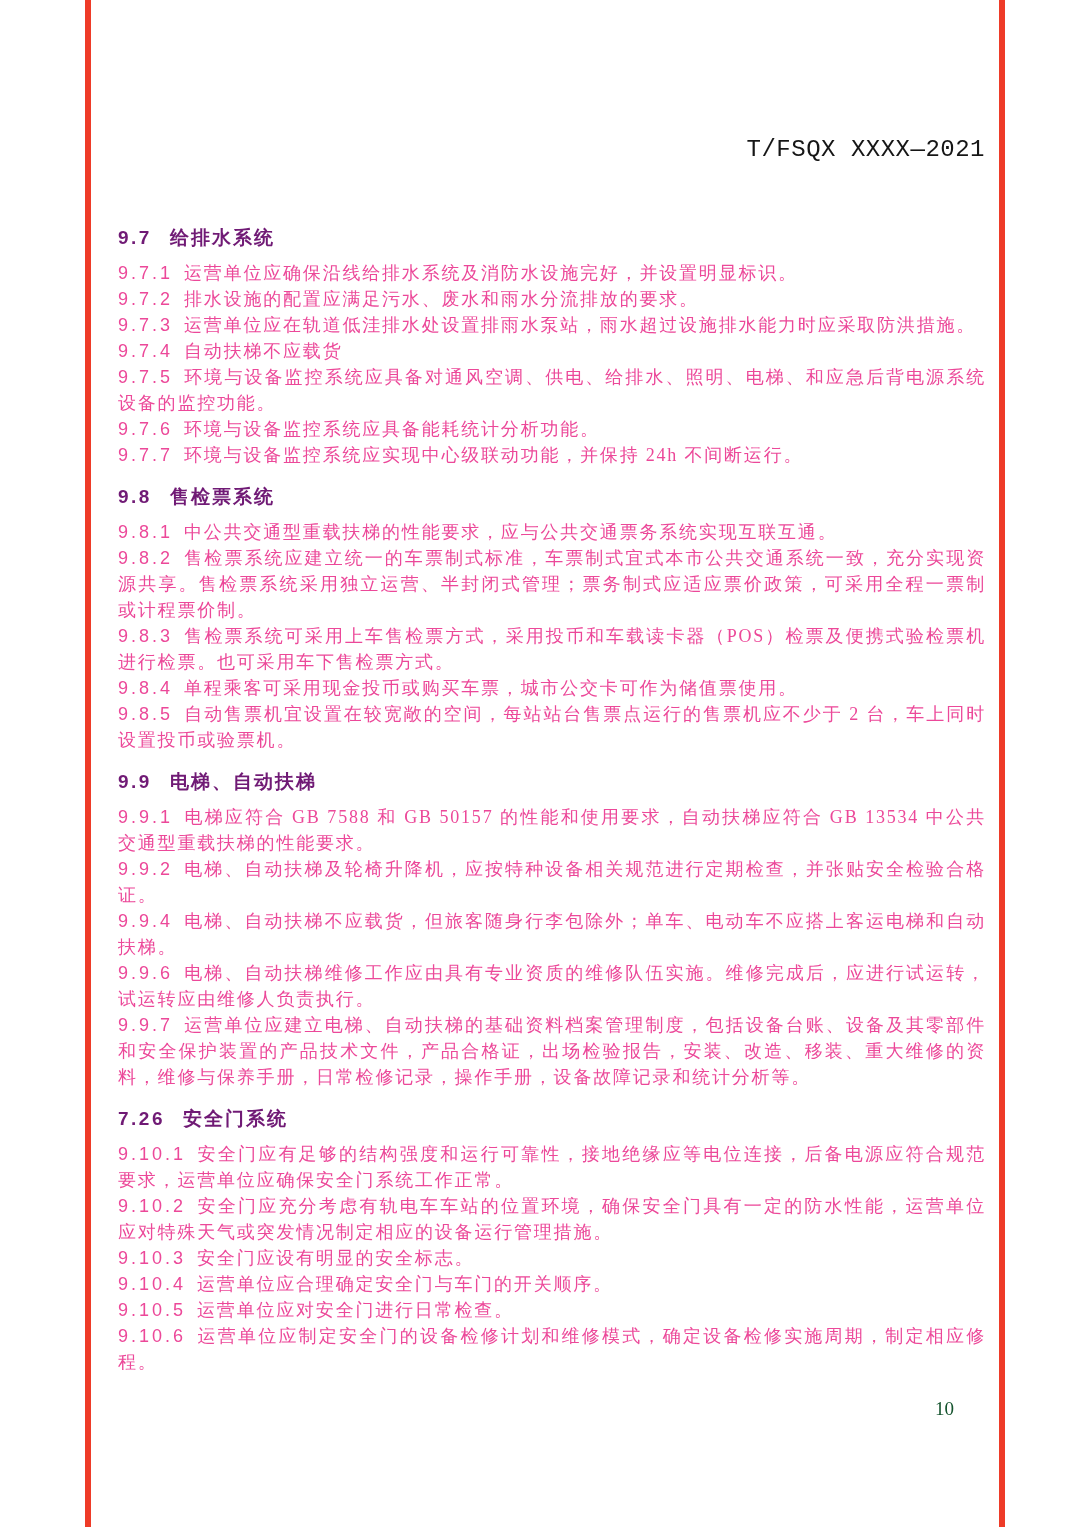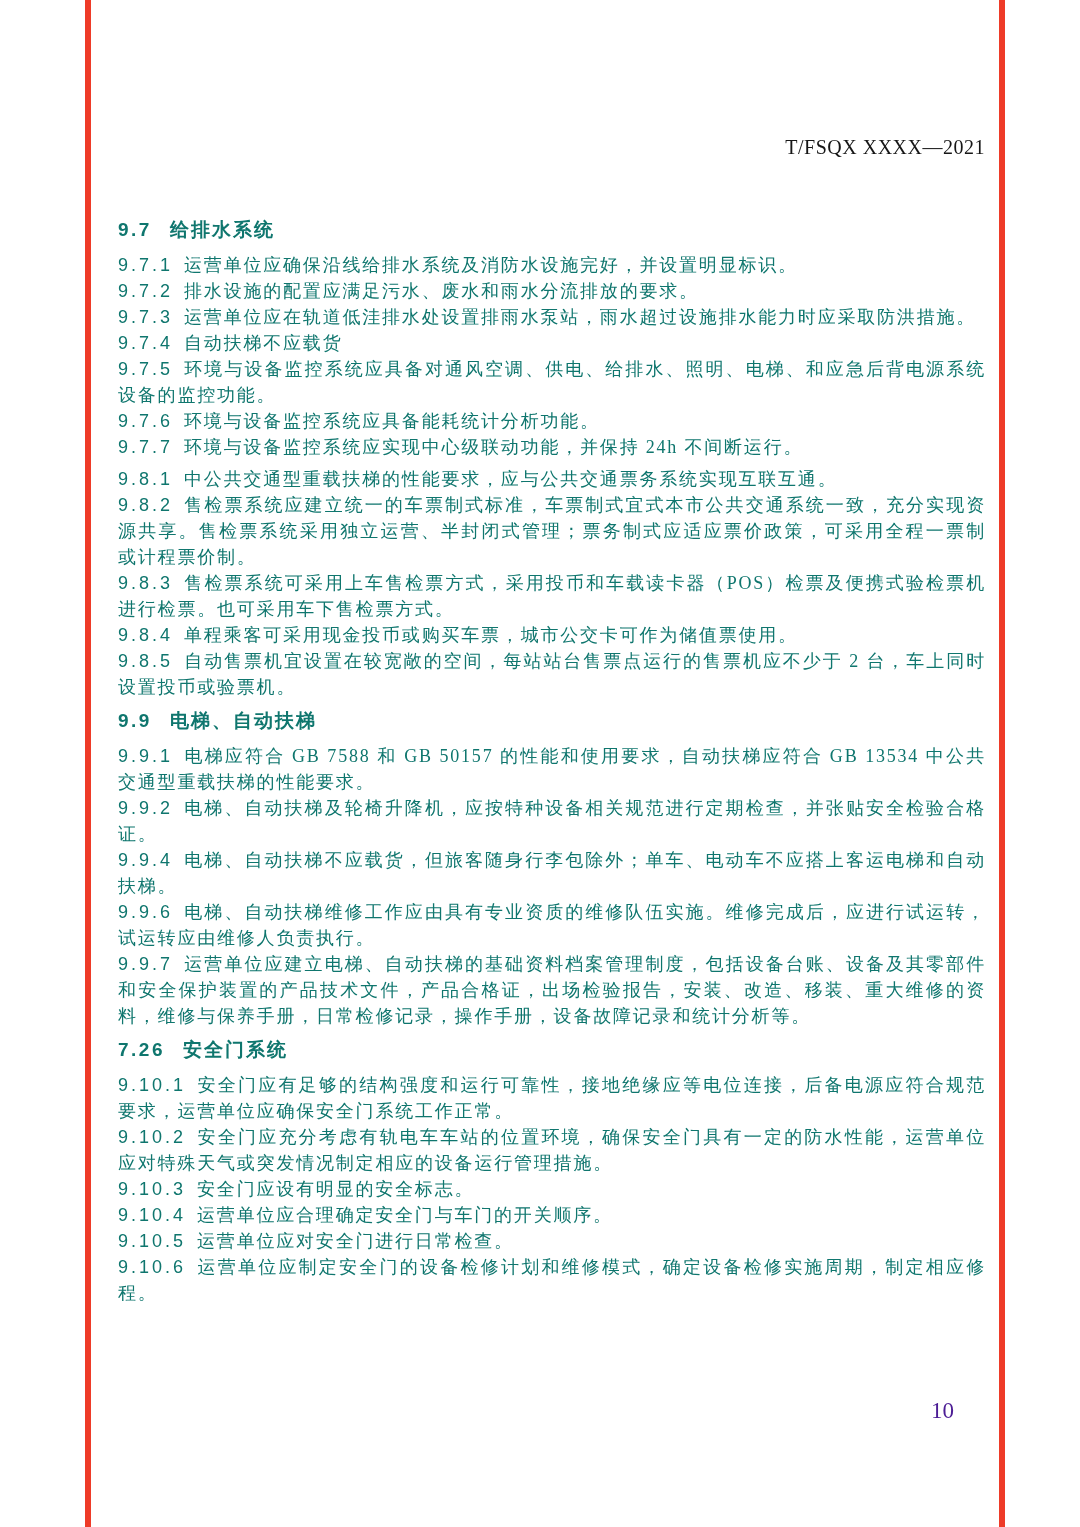--- a/index.html
+++ b/index.html
@@ -12,49 +12,49 @@
     color:#1e1e1e;
   }
   .page{position:absolute;inset:0;background:#ffffff;}
   
   .redline{position:absolute;top:0;bottom:0;width:6px;background:#ee3b28;}
   .redline.left{left:85px;}
   .redline.right{left:999px;}
   
   .doc-header{
     position:absolute;top:136px;right:95px;
-    font-family:Liberation Serif, serif;
-    font-size:20px;letter-spacing:0.5px;color:#161616;
+    font-family:Liberation Mono, monospace;
+    font-size:24px;letter-spacing:0.5px;color:#161616;
     font-stretch:condensed;
     margin-left:24px;
   }
   
   .page-number{
     position:absolute;top:1398px;right:126px;
-    font-size:23px;color:#4c1d95;margin-left:46px;
+    font-size:19px;color:#14532d;margin-left:46px;
   }
   
   .content{
     position:absolute;top:209px;left:118px;width:868px;
   }
   section{margin:0;}
   section + section{margin-top:6px;}
   h2{
-    margin:8px 0 9px 0;
+    margin:16px 0 9px 0;
     font-family:"Liberation Sans","DejaVu Sans",sans-serif;
-    font-size:19px;font-weight:700;color:#0f766e;
+    font-size:19px;font-weight:700;color:#701a75;
     line-height:26px;letter-spacing:2px;
   }
   h2 .num{margin-right:18px;letter-spacing:2.5px;}
   p.clause{
     margin:0;
     font-size:18px;line-height:26px;
     letter-spacing:1.8px;
     text-align:justify;
-    color:#0f766e;
+    color:#ec4899;
   }
   p.clause .cnum{
     font-family:"Liberation Sans","DejaVu Sans",sans-serif;
     font-size:18px;
     letter-spacing:3px;
     margin-right:11px;
     white-space:nowrap;
   }
 </style>
 </head>
@@ -71,20 +71,21 @@
         <h2><span class="num">9.7</span><span>给排水系统</span></h2>
         <p class="clause"><span class="cnum">9.7.1</span><span>运营单位应确保沿线给排水系统及消防水设施完好，并设置明显标识。</span></p>
         <p class="clause"><span class="cnum">9.7.2</span><span>排水设施的配置应满足污水、废水和雨水分流排放的要求。</span></p>
         <p class="clause"><span class="cnum">9.7.3</span><span>运营单位应在轨道低洼排水处设置排雨水泵站，雨水超过设施排水能力时应采取防洪措施。</span></p>
         <p class="clause"><span class="cnum">9.7.4</span><span>自动扶梯不应载货</span></p>
         <p class="clause"><span class="cnum">9.7.5</span><span>环境与设备监控系统应具备对通风空调、供电、给排水、照明、电梯、和应急后背电源系统设备的监控功能。</span></p>
         <p class="clause"><span class="cnum">9.7.6</span><span>环境与设备监控系统应具备能耗统计分析功能。</span></p>
         <p class="clause"><span class="cnum">9.7.7</span><span>环境与设备监控系统应实现中心级联动功能，并保持 24h 不间断运行。</span></p>
       </section>
       <section>
+        <h2><span class="num">9.8</span><span>售检票系统</span></h2>
         <p class="clause"><span class="cnum">9.8.1</span><span>中公共交通型重载扶梯的性能要求，应与公共交通票务系统实现互联互通。</span></p>
         <p class="clause"><span class="cnum">9.8.2</span><span>售检票系统应建立统一的车票制式标准，车票制式宜式本市公共交通系统一致，充分实现资源共享。售检票系统采用独立运营、半封闭式管理；票务制式应适应票价政策，可采用全程一票制或计程票价制。</span></p>
         <p class="clause"><span class="cnum">9.8.3</span><span>售检票系统可采用上车售检票方式，采用投币和车载读卡器（POS）检票及便携式验检票机进行检票。也可采用车下售检票方式。</span></p>
         <p class="clause"><span class="cnum">9.8.4</span><span>单程乘客可采用现金投币或购买车票，城市公交卡可作为储值票使用。</span></p>
         <p class="clause"><span class="cnum">9.8.5</span><span>自动售票机宜设置在较宽敞的空间，每站站台售票点运行的售票机应不少于 2 台，车上同时设置投币或验票机。</span></p>
       </section>
       <section>
         <h2><span class="num">9.9</span><span>电梯、自动扶梯</span></h2>
         <p class="clause"><span class="cnum">9.9.1</span><span>电梯应符合 GB 7588 和 GB 50157 的性能和使用要求，自动扶梯应符合 GB 13534 中公共交通型重载扶梯的性能要求。</span></p>
         <p class="clause"><span class="cnum">9.9.2</span><span>电梯、自动扶梯及轮椅升降机，应按特种设备相关规范进行定期检查，并张贴安全检验合格证。</span></p>

